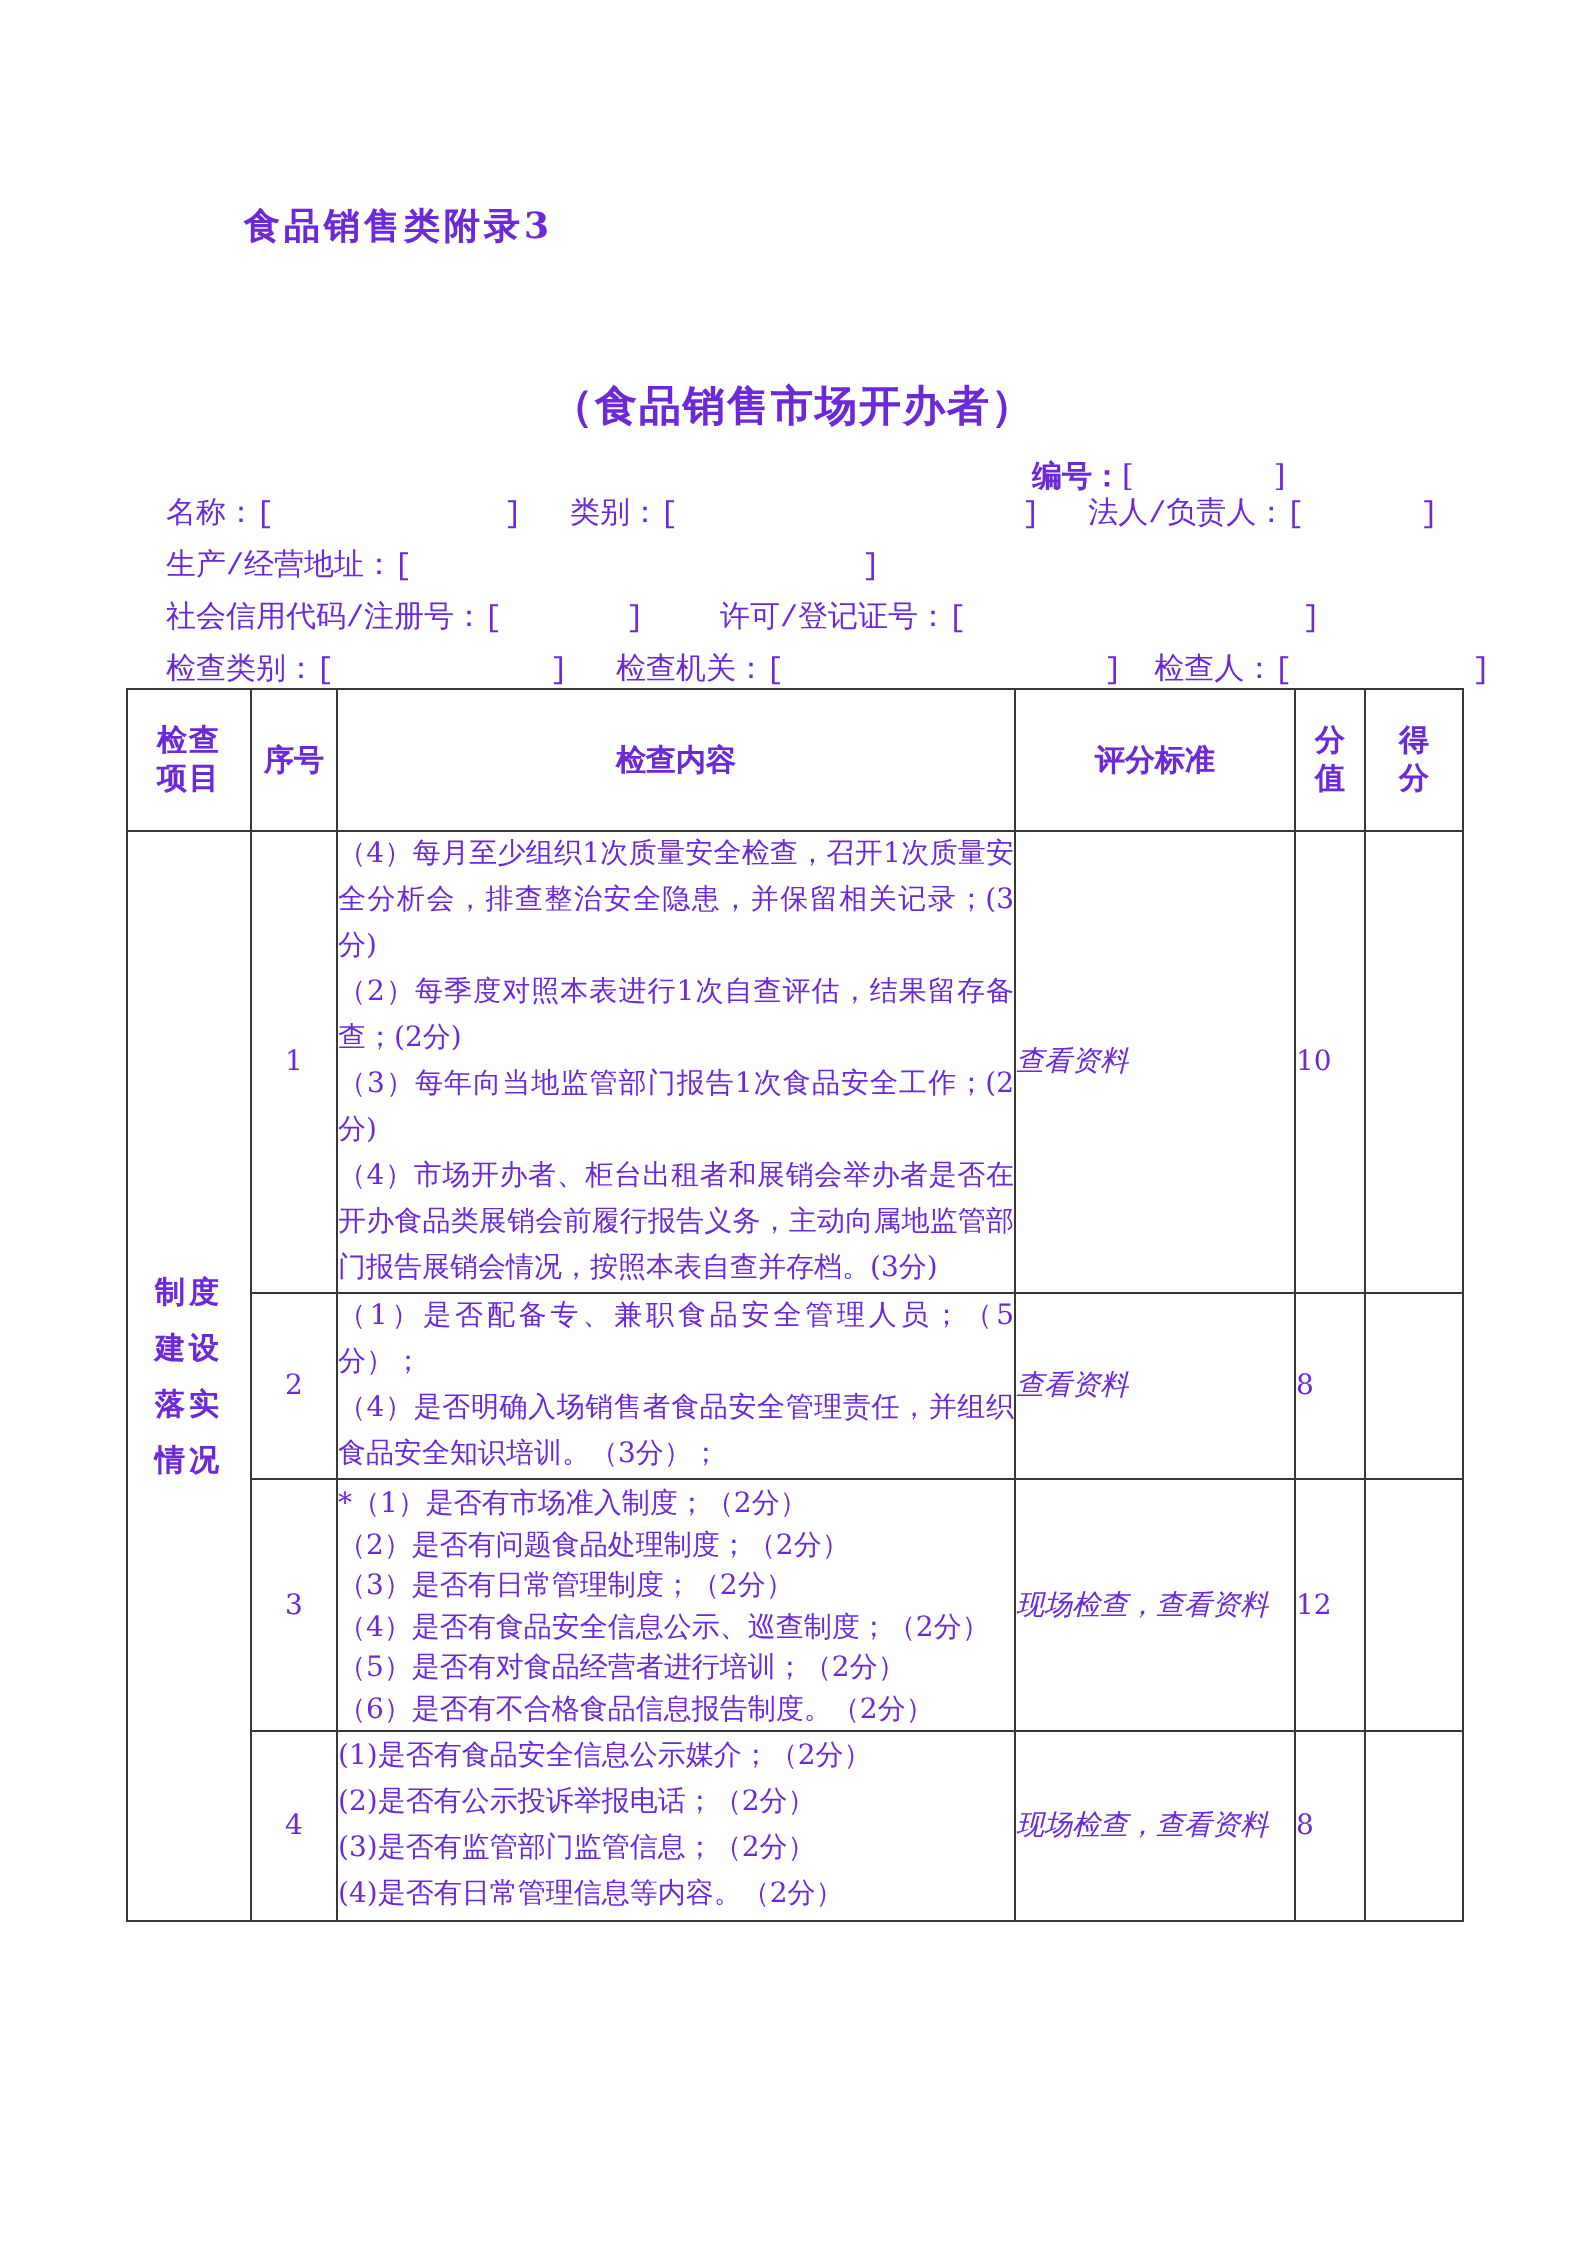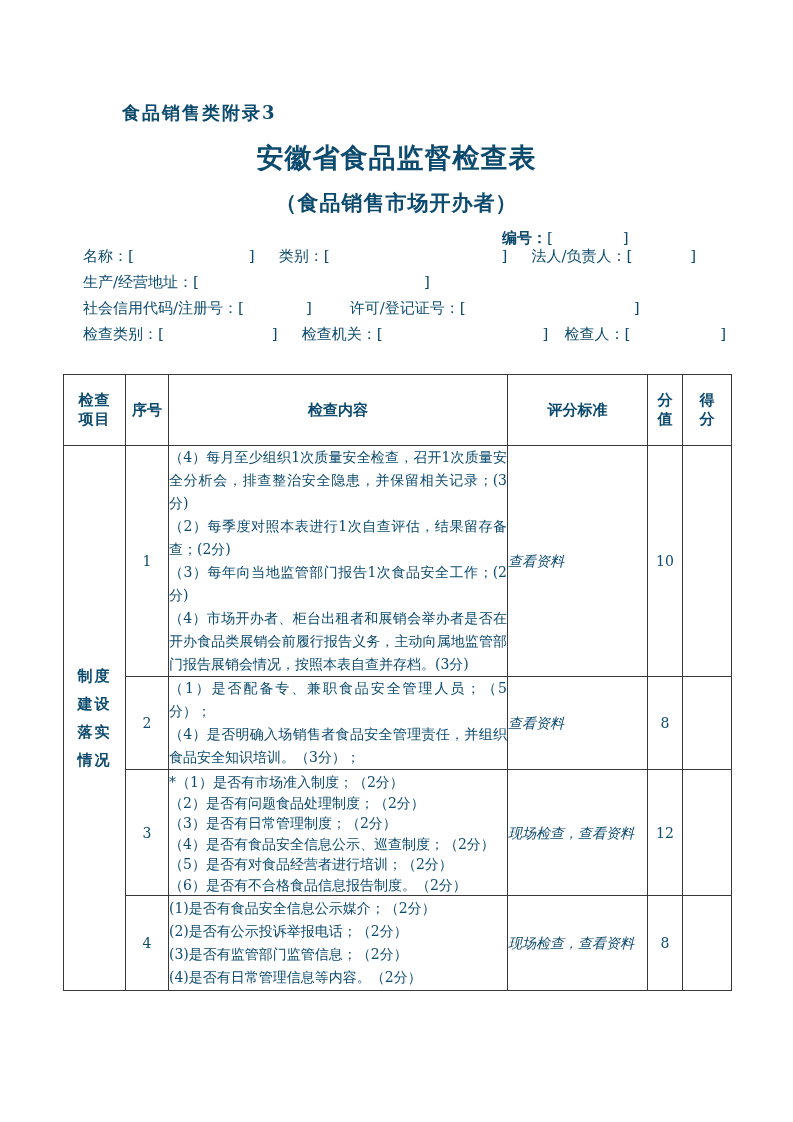--- a/index.html
+++ b/index.html
@@ -1,60 +1,60 @@
 <!DOCTYPE html>
 <html><head>
 <meta charset="utf-8">
 <style>
   html,body{margin:0;padding:0;background:#ffffff;}
   .page{
     position:relative;
     width:793px;height:1078px;
     background:#fff;
     font-family:"DejaVu Serif","Liberation Serif",serif;
-    color:#0c4a6e;
+    color:#6d28d9;
     overflow:hidden;
   }
   
   .appendix{
     position:absolute;left:122px;top:101px;
     font-size:18px;font-weight:600;letter-spacing:2px;
   }
   .title{
     position:absolute;left:0;top:140px;width:100%;
     text-align:center;font-size:27px;font-weight:bold;letter-spacing:1px;
   }
   .subtitle{
     position:absolute;left:0;top:189px;width:100%;
     text-align:center;font-size:21px;font-weight:bold;letter-spacing:1px;
   }
   
   .number-line{
-    position:absolute;left:502px;top:229px;
+    position:absolute;left:516px;top:229px;
     font-size:15px;white-space:nowrap;
   }
   .number-line .lbl{font-weight:bold;}
   .form-block{
     position:absolute;left:83px;top:247px;width:600px;
     font-size:15px;
   }
   .form-line{height:26px;white-space:nowrap;}
-  .fld{display:inline-block;}
+  .fld{display:inline-block;font-family:Liberation Mono, monospace;}
   .br{display:inline-block;}
   .blank{display:inline-block;height:1px;}
   .g24{margin-left:24px;}
   .g38{margin-left:38px;}
   .g16{margin-left:16px;}
   .w70{width:70px;}  .w58{width:58px;}  .w62{width:62px;}
   .w90{width:90px;}  .w108{width:108px;}.w115{width:115px;}
   .w160{width:160px;}.w168{width:168px;}.w172{width:172px;}
   .w225{width:225px;}
   
   .insp-table{
-    position:absolute;left:63px;top:374px;
+    position:absolute;left:63px;top:344px;
     border-collapse:collapse;table-layout:fixed;
     width:668px;
     font-size:14px;
   }
   .insp-table td,.insp-table th{
     border:1.5px solid #383838;
     padding:0;
     vertical-align:middle;
     font-weight:normal;
   }
@@ -70,31 +70,30 @@
   }
   .seq-cell{text-align:center;}
   .content-cell{
     vertical-align:top;
     padding:3px 5px 0 6px;
     line-height:23px;
     text-align:justify;
   }
   .content-cell.tight{line-height:20.5px;padding-top:2px;}
   .criteria-cell{padding-left:5px;line-height:20px;font-style:italic;}
-  .points-cell{padding-left:6px;text-align:center;}
+  .points-cell{padding-left:6px;}
   .score-cell{}
   .r1{height:210px;} .r2{height:85px;} .r3{height:125px;} .r4{height:95px;}
 </style>
 </head>
 <body>
 
 <div class="page">
 
   <div class="appendix">食品销售类附录3</div>
-  <div class="title">安徽省食品监督检查表</div>
   <div class="subtitle">（食品销售市场开办者）</div>
 
   <div class="number-line"><span class="lbl">编号：</span><span class="br">[</span><span class="blank w70"></span><span class="br">]</span></div>
 
   <div class="form-block">
     <div class="form-line"><span class="fld"><span>名称：</span><span class="br">[</span><span class="blank w115"></span><span class="br">]</span></span><span class="fld g24"><span>类别：</span><span class="br">[</span><span class="blank w172"></span><span class="br">]</span></span><span class="fld g24"><span>法人/负责人：</span><span class="br">[</span><span class="blank w58"></span><span class="br">]</span></span></div>
     <div class="form-line"><span class="fld"><span>生产/经营地址：</span><span class="br">[</span><span class="blank w225"></span><span class="br">]</span></span></div>
     <div class="form-line"><span class="fld"><span>社会信用代码/注册号：</span><span class="br">[</span><span class="blank w62"></span><span class="br">]</span></span><span class="fld g38"><span>许可/登记证号：</span><span class="br">[</span><span class="blank w168"></span><span class="br">]</span></span></div>
     <div class="form-line"><span class="fld"><span>检查类别：</span><span class="br">[</span><span class="blank w108"></span><span class="br">]</span></span><span class="fld g24"><span>检查机关：</span><span class="br">[</span><span class="blank w160"></span><span class="br">]</span></span><span class="fld g16"><span>检查人：</span><span class="br">[</span><span class="blank w90"></span><span class="br">]</span></span></div>
   </div>

